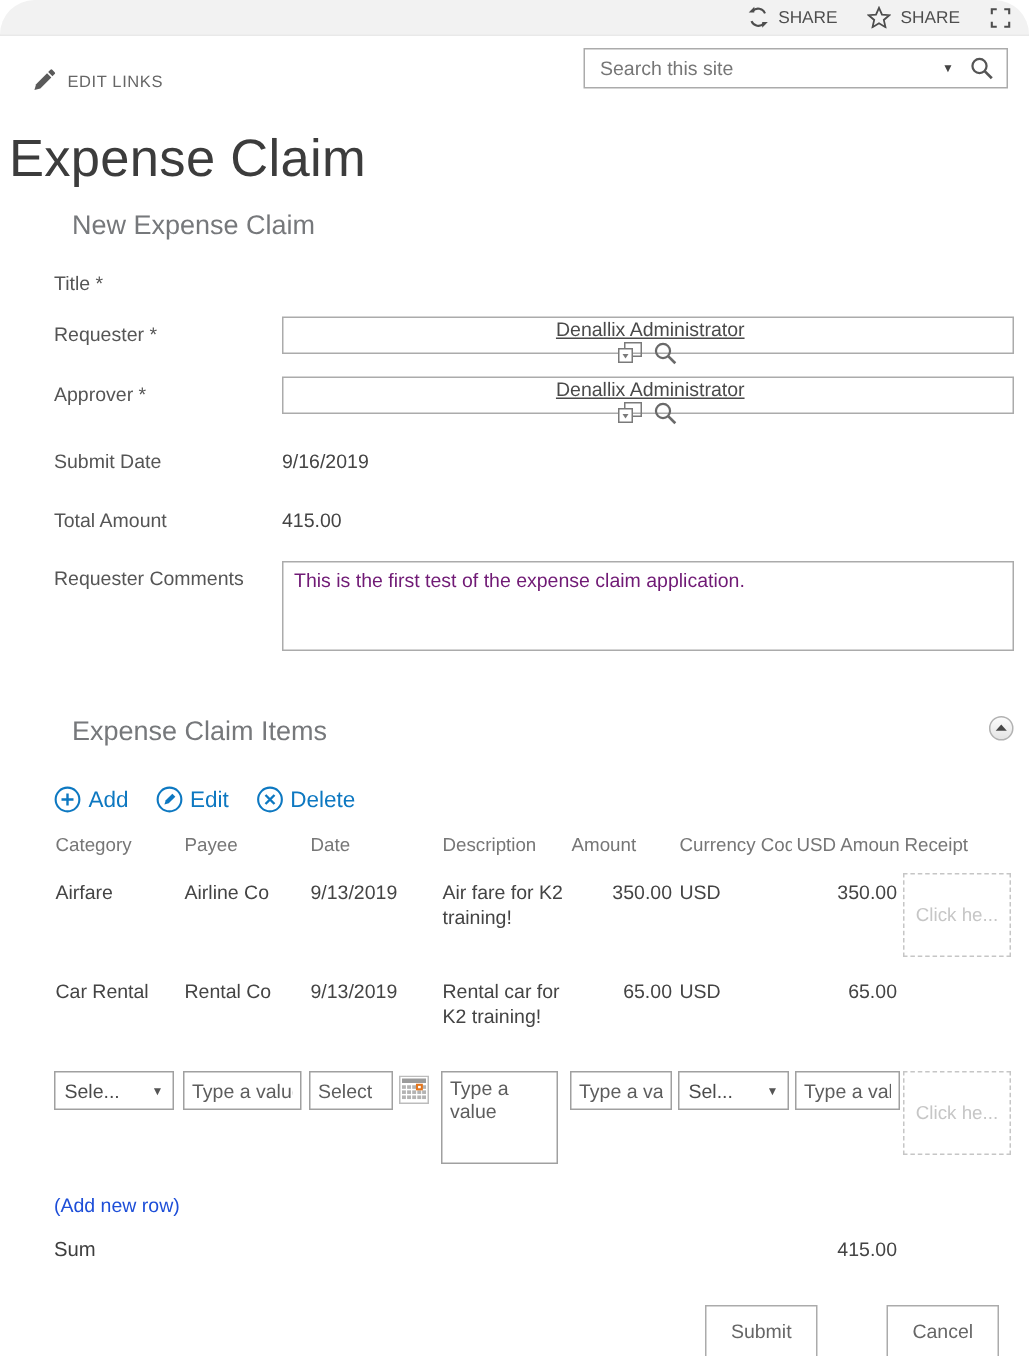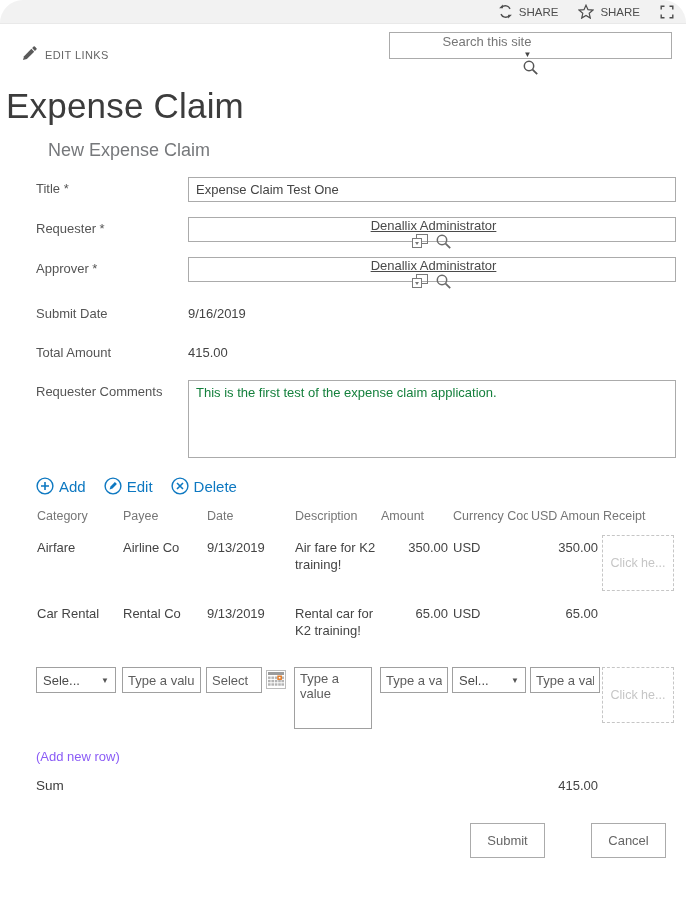--- a/index.html
+++ b/index.html
@@ -11,21 +11,21 @@
   .suitebar { height:24px; background:#f2f2f2; border-bottom:1px solid #e9e9e9;
     display:flex; justify-content:flex-end; align-items:center; gap:20px; padding-right:12px; }
   .suite-item { display:flex; align-items:center; gap:6px; font-size:11.5px; color:#4e4e4e; cursor:pointer; }
   .suite-item svg { display:block; }
 
   
   .navrow { position:relative; height:56px; }
   .editlinks { position:absolute; left:22px; top:22px; display:flex; align-items:center; gap:8px;
     font-size:11px; letter-spacing:.4px; color:#666; cursor:pointer; }
   .searchbox { position:absolute; right:14px; top:8px; width:283px; height:27px;
-    border:1px solid #ababab; background:#fff; display:flex; align-items:center; padding:0 8px;flex-direction:column; }
+    border:1px solid #ababab; background:#fff; display:flex; align-items:center; padding:0 8px; }
   .searchbox input { flex:1; border:0; outline:none; font-size:13px; color:#444;
     font-family:"Liberation Sans",sans-serif; background:transparent; }
   .searchbox input::placeholder { color:#767676; opacity:1; }
   .search-caret { font-size:8px; color:#444; margin:0 10px 0 4px; cursor:pointer; }
   .search-mag { cursor:pointer; display:flex; }
 
   
   h1.pagetitle { margin:4px 0 0 6px; font-size:35px; line-height:44px; font-weight:300;
     color:#3c3c3c; letter-spacing:.2px; }
 
@@ -39,22 +39,22 @@
   .flabel { width:152px; flex:0 0 152px; font-size:13px; color:#555; padding-top:4px; }
   .fvalue { font-size:13px; color:#444; padding-top:4px; }
   .fcontrol { flex:1; }
   .textinput { width:100%; height:25px; border:1px solid #ababab; padding:2px 7px;
     font-size:13px; color:#444; font-family:"Liberation Sans",sans-serif; outline:none; }
   .picker { height:25px; border:1px solid #ababab; display:flex; align-items:center; padding:0 5px;flex-direction:column; }
   .picker-entity { font-size:13px; color:#4a4a4a; text-decoration:underline; margin-left:3px; cursor:pointer; }
   .picker-spacer { flex:1; }
   .picker-icons { display:flex; align-items:center; gap:7px; }
   .picon { display:flex; cursor:pointer; }
-  .commentsarea { width:100%; height:78px; border:1px solid #ababab; padding:4px 7px;
-    font-size:13px; color:#15803d; font-family:"Liberation Sans",sans-serif; resize:none; outline:none; }
+  .commentsarea { width:100%; height:60px; border:1px solid #ababab; padding:4px 7px;
+    font-size:13px; color:#701a75; font-family:"Liberation Sans",sans-serif; resize:none; outline:none; }
 
   
   .items-headrow { display:flex; justify-content:space-between; align-items:center; margin-top:26px; }
   .collapse-btn { cursor:pointer; display:flex; }
   .toolbar { display:flex; gap:18px; margin:14px 0 12px; }
   .tool { display:flex; align-items:center; gap:5px; font-size:15px; color:#0d78c1; cursor:pointer; }
   .tool svg { display:block; }
 
   .igrid { display:grid; grid-template-columns:84px 82px 86px 84px 70px 76px 70px 74px; column-gap:2px; }
   .hcell { font-size:12.5px; color:#767676; white-space:nowrap; overflow:hidden; padding:2px 0 12px 1px; }
@@ -74,21 +74,21 @@
   .mini-input { width:100%; height:26px; border:1px solid #a0a0a0; padding:2px 5px;
     font-size:13px; color:#444; font-family:"Liberation Sans",sans-serif; outline:none; }
   .mini-input::placeholder, .mini-area::placeholder { color:#5d5d5d; opacity:1; }
   .datewrap { display:flex; align-items:flex-start; gap:4px; }
   .datewrap .mini-input { width:56px; }
   .calbtn { cursor:pointer; display:flex; padding-top:3px; }
   .mini-area { width:78px; height:62px; border:1px solid #a0a0a0; padding:3px 5px;
     font-size:13px; font-family:"Liberation Sans",sans-serif; resize:none; outline:none; color:#444; }
   .cellctl { padding:0; }
 
-  .addnewrow { font-size:13px; color:#8b5cf6; margin:16px 0 14px; cursor:pointer; }
+  .addnewrow { font-size:13px; color:#1d4ed8; margin:16px 0 14px; cursor:pointer; }
   .sumrow { margin-top:4px; }
   .sumlabel { font-size:13.5px; color:#3d3d3d; }
   .sumvalue { grid-column:7; font-size:13px; color:#444; text-align:right; padding-right:2px; }
 
   
   .actions { display:flex; justify-content:flex-end; gap:46px; margin:30px 10px 0 0; padding-bottom:14px;align-items:center; }
   .btn { width:75px; height:35px; background:#fff; border:1px solid #ababab; color:#666;
     font-size:13px; font-family:"Liberation Sans",sans-serif; cursor:pointer; }
 </style>
 </head>
@@ -148,23 +148,20 @@
   </div>
 
   <h1 class="pagetitle">Expense Claim</h1>
 
   <div class="content">
 
     <h2 class="sectionhead form-heading">New Expense Claim</h2>
 
     <div class="frow" style="margin-top:16px;">
       <div class="flabel">Title *</div>
-      <div class="fcontrol">
-        <input class="textinput" value="Expense Claim Test One" style="">
-      </div>
     </div>
 
     <div class="frow">
       <div class="flabel">Requester *</div>
       <div class="fcontrol">
         <div class="picker">
           <span class="picker-entity">Denallix Administrator</span>
           <span class="picker-spacer"></span>
           <span class="picker-icons">
             <span class="picon">
@@ -220,20 +217,37 @@
       <div class="fvalue">415.00</div>
     </div>
 
     <div class="frow">
       <div class="flabel">Requester Comments</div>
       <div class="fcontrol">
         <textarea class="commentsarea" style="">This is the first test of the expense claim application.</textarea>
       </div>
     </div>
 
+    <div class="items-headrow">
+      <h2 class="sectionhead">Expense Claim Items</h2>
+      <span class="collapse-btn">
+        <span>
+          <svg width="17" height="17" viewBox="0 0 17 17">
+            <defs>
+              <linearGradient id="gcol" x1="0" y1="0" x2="0" y2="1">
+                <stop offset="0" stop-color="#fdfdfd"></stop>
+                  <stop offset="1" stop-color="#e3e3e3"></stop>
+              </linearGradient>
+            </defs>
+            <circle cx="8.5" cy="8.5" r="7.7" fill="url(#gcol)" stroke="#b2b2b2"></circle>
+            <path d="M4.8 10.2l3.7-4.2 3.7 4.2z" fill="#474747"></path>
+          </svg>
+        </span>
+      </span>
+    </div>
 
     <div class="toolbar">
       <div class="tool">
         <span>
           <svg width="18" height="18" viewBox="0 0 18 18">
             <circle cx="9" cy="9" r="7.9" fill="none" stroke="#0d78c1" stroke-width="1.4"></circle>
             <path d="M9 5v8M5 9h8" stroke="#0d78c1" stroke-width="1.6"></path>
           </svg>
         </span>
         <span>Add</span>

